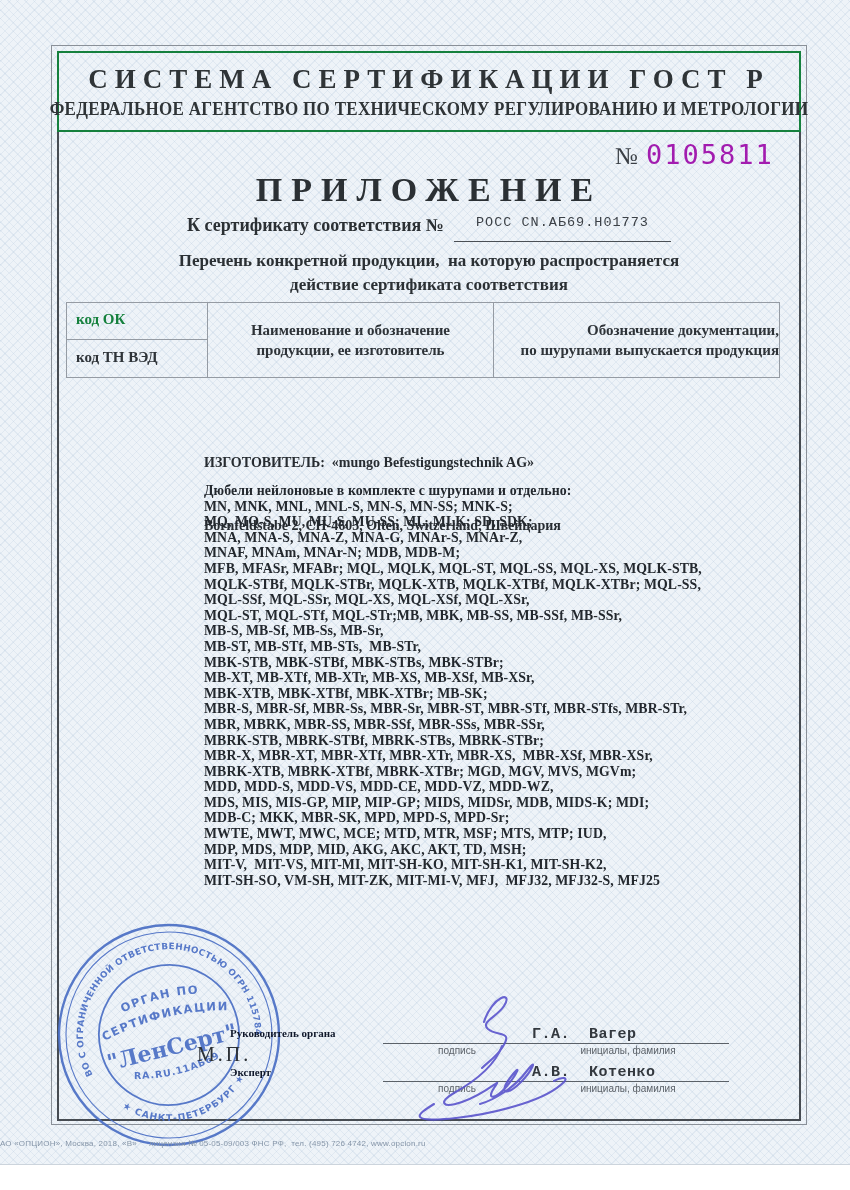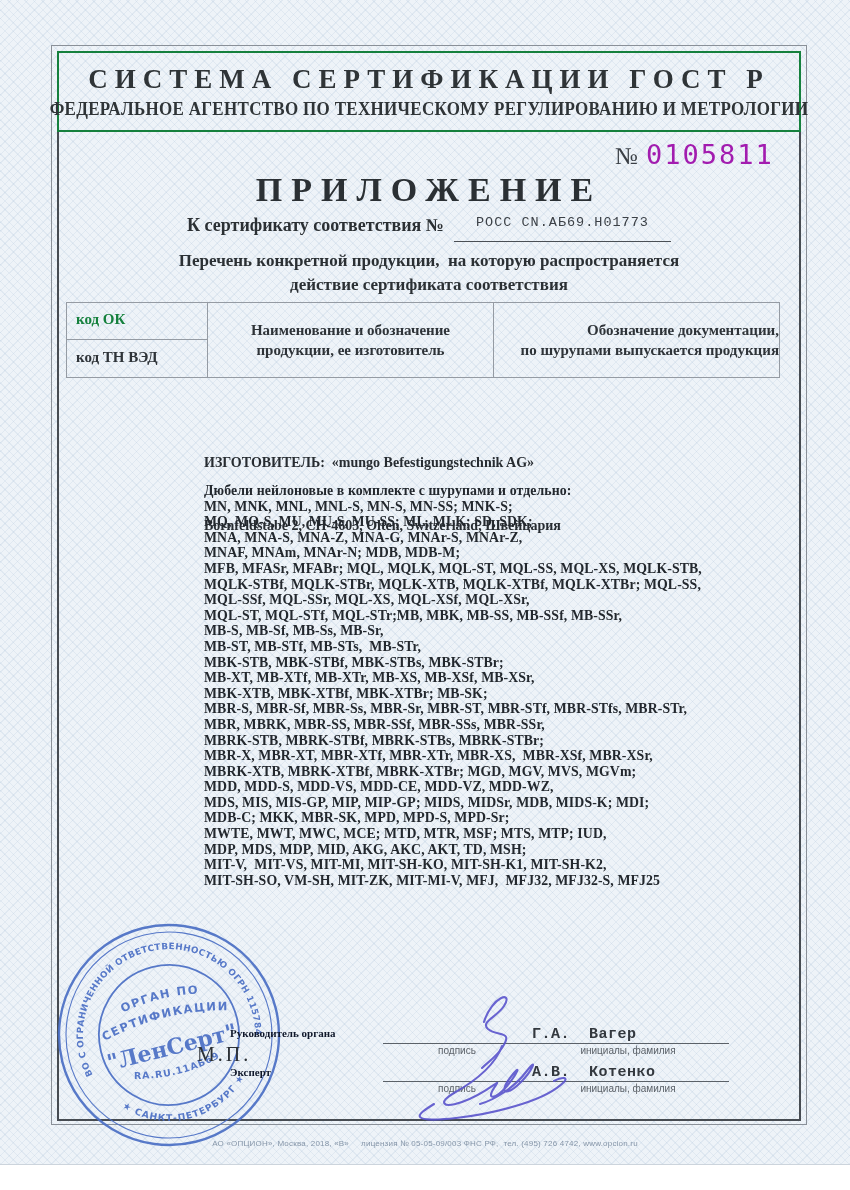--- a/index.html
+++ b/index.html
@@ -59,21 +59,21 @@
   .stamp { position:absolute; left:52px; top:918px; width:234px; height:234px; opacity:.92; }
   .seal-mark { position:absolute; left:197px; top:1043px; font-size:20px; letter-spacing:3px;
                color:#2c3136; }
   .sign-label { position:absolute; font-weight:700; font-size:11px; color:#0f172a; }
   .rule { position:absolute; height:1px; background:#5b6168; }
   .rule-cap { position:absolute; text-align:center; font-family:"Liberation Sans", sans-serif;
               font-size:10px; color:#5b6168; }
   .typed-name { position:absolute; font-family:"Liberation Mono", monospace; font-weight:700;
                 font-size:15px; letter-spacing:0.5px; color:#33383e; white-space:pre;text-align:center; }
   .autograph { position:absolute; left:398px; top:988px; width:200px; height:140px; }
-  .imprint { position:absolute; left:0; top:1139px; width:850px; text-align:center;
+  .imprint { position:absolute; left:0; top:1139px; width:850px; text-align:left;
              font-family:"Liberation Sans", sans-serif; font-size:8px; letter-spacing:0.2px;
              color:#8595a8; white-space:pre; }
 </style>
 </head>
 <body>
 
 <div class="page">
   <div class="paper"></div>
   <div class="outer-frame"></div>
   <div class="main-frame"></div>

